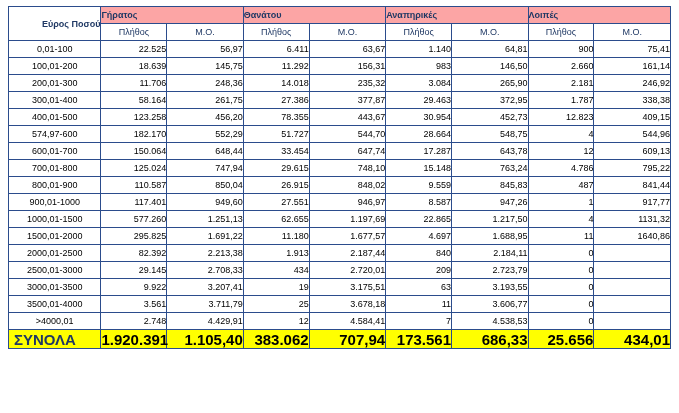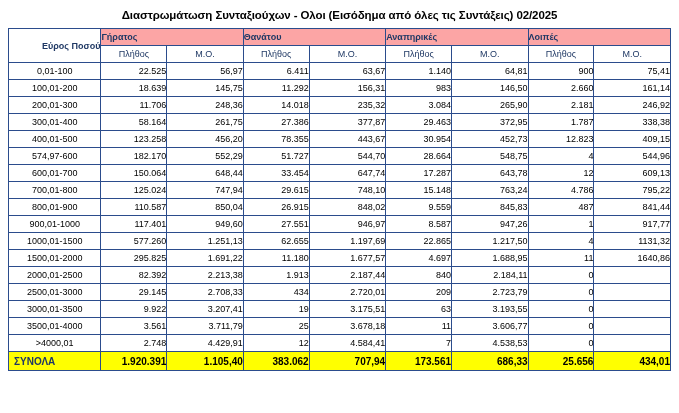--- a/index.html
+++ b/index.html
@@ -76,41 +76,40 @@
   .num {
     text-align: right;
     padding-right: 6px;
     font-size: 9px;
     color: #000;
   }
   
   tr.totals td {
     background: #ffff00;
     font-weight: bold;
-    font-size: 10px;
+    font-size: 15px;
     height: 19px;
   }
   tr.totals td.cat {
     text-align: left;
     padding-left: 5px;
     color: #1f3864;
   }
   tr.totals td.num {
     color: #000;
   }
   .col-cat { width: 87px; }
   .col-n   { width: 62px; }
   .col-m   { width: 72px; }
 </style>
 </head>
 <body>
 
 <div class="page">
 
-  <div class="doc-title">Διαστρωμάτωση Συνταξιούχων - Ολοι (Εισόδημα από όλες τις Συντάξεις) 02/2025</div>
 
   <table class="grid">
     <colgroup>
       <col class="col-cat">
       <col class="col-n">
         <col class="col-m">
       <col class="col-n">
         <col class="col-m">
       <col class="col-n">
         <col class="col-m">

